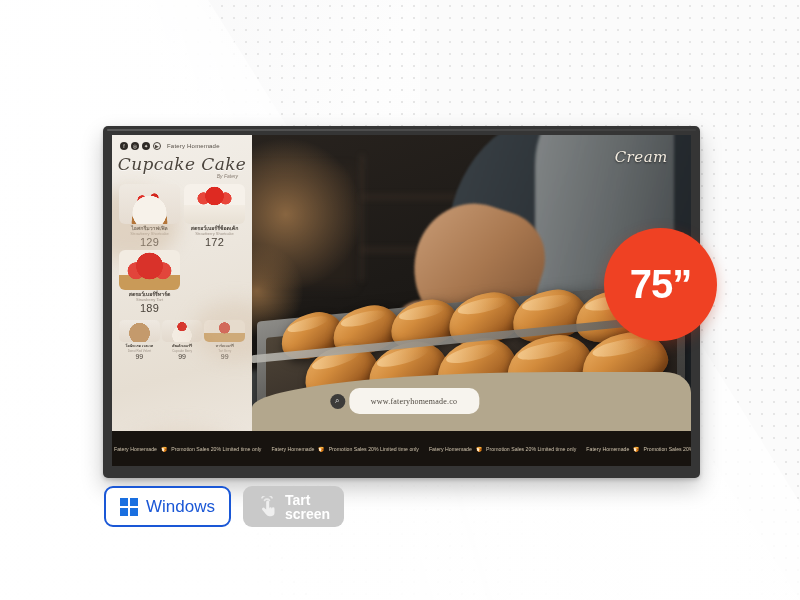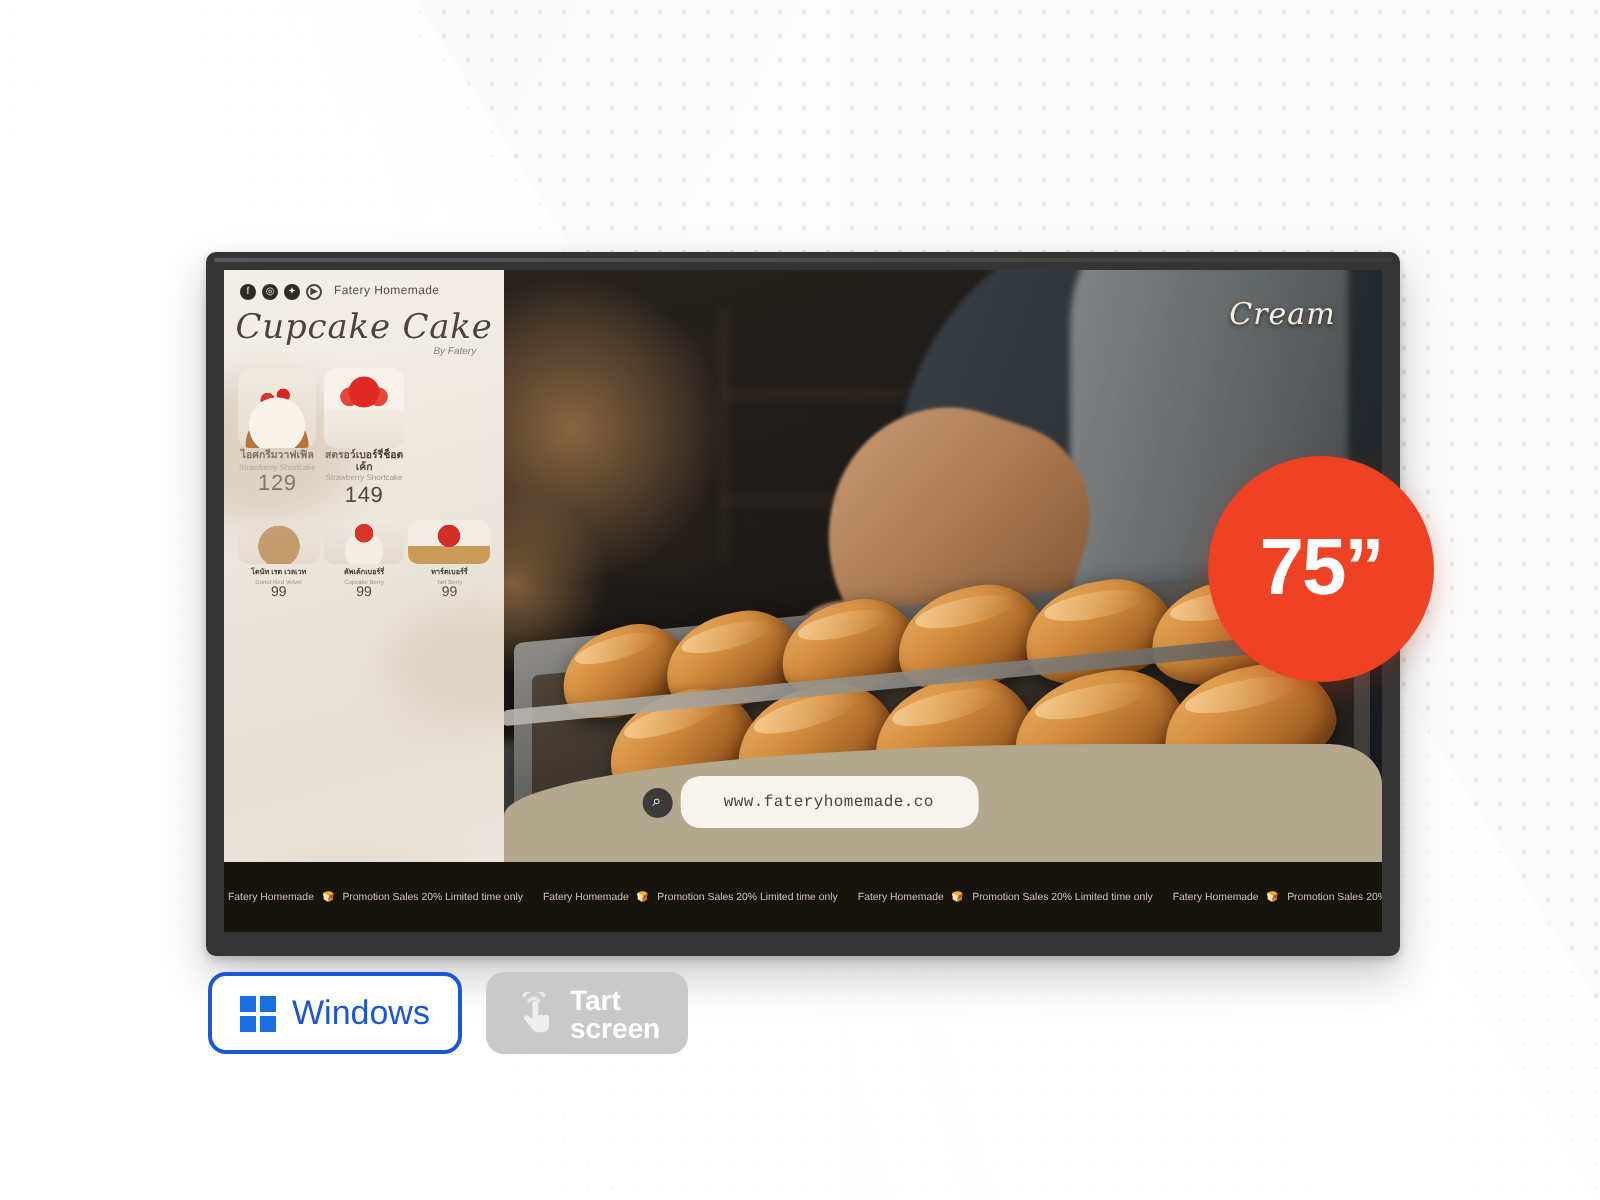--- a/index.html
+++ b/index.html
@@ -166,21 +166,21 @@
   .sb-brand { font-size: 6px; color:#554e46; letter-spacing:.2px; margin-left:3px; white-space:nowrap; }
 
   .sb-title {
     text-align:center; margin-top: 4px;
     font-family: "DejaVu Serif", serif; font-style: italic;
     font-size: 17px; color: #4b443c; letter-spacing: .4px;
     text-shadow: 0 1px 0 rgba(255,255,255,.6);
   }
   .sb-sub { text-align:right; padding-right:14px; font-size:5px; font-style:italic; color:#8b8076; margin-top:-1px; }
 
-  .grid2 { display:grid; grid-template-columns: 1fr 1fr 1fr; gap: 2px 4px; padding: 5px 7px 0 7px; }
+  .grid2 { display:grid; grid-template-columns: 1fr 1fr; gap: 2px 4px; padding: 5px 7px 0 7px; }
   .cake { text-align:center; }
   .cake-img {
     width: 100%; height: 40px; border-radius: 6px;
     position: relative; overflow: hidden;
   }
   .cake-name { font-size: 5.2px; color:#3f3932; font-weight:bold; margin-top:2px; line-height:1.1; }
   .cake-en { font-size: 4px; color:#a0958a; line-height:1.1; }
   .cake-price { font-size: 11px; color:#4a433b; margin-top:0px; letter-spacing:.3px; }
 
   
@@ -224,21 +224,21 @@
     bottom: 15.6%; display: flex; align-items: center; gap: 4px;
   }
   .search-circle {
     width: 15px; height: 15px; border-radius: 50%;
     background: #3c3b39; display:flex; align-items:center; justify-content:center;
     color:#fff; font-size: 8px;
   }
   .search-field {
     background: #f7f4ee; border-radius: 10px;
     padding: 2px 22px; font-size: 8px; color: #4d473f;
-    font-family: Liberation Mono, monospace; letter-spacing: .2px;
+    font-family: Liberation Serif, serif; letter-spacing: .2px;
     height: 26px; display:flex; align-items:center;
   }
   .ticker {
     position: absolute; left: 0; right: 0; bottom: 0; height: 10.5%;
     background: #17130f; display:flex; align-items:center; overflow:hidden;
     gap: 10px; padding-left: 2px;
   }
   .ticker-item {
     display:flex; align-items:center; gap:4px;
     font-size: 5.2px; color:#cfc3ad; white-space:nowrap;
@@ -352,21 +352,27 @@
           <div class="cake">
             <div class="cake-img ck-shortcake"></div>
             <div class="cake-name">ไอศกรีมวาฟเฟิล</div>
             <div class="cake-en">Strawberry Shortcake</div>
             <div class="cake-price">129</div>
           </div>
           <div class="cake">
             <div class="cake-img ck-strawcake"></div>
             <div class="cake-name">สตรอว์เบอร์รี่ช็อตเค้ก</div>
             <div class="cake-en">Strawberry Shortcake</div>
-            <div class="cake-price">149</div>
+            <div class="cake-price">172</div>
+          </div>
+          <div class="cake">
+            <div class="cake-img ck-tart"></div>
+            <div class="cake-name">สตรอว์เบอร์รี่ทาร์ต</div>
+            <div class="cake-en">Strawberry Tart</div>
+            <div class="cake-price">189</div>
           </div>
         </div>
 
         <div class="grid3">
           <div class="mini">
             <div class="mini-img mi-a"></div>
             <div class="mini-name">โดนัท เรด เวลเวท</div>
             <div class="mini-en">Donut Red Velvet</div>
             <div class="mini-price">99</div>
           </div>

